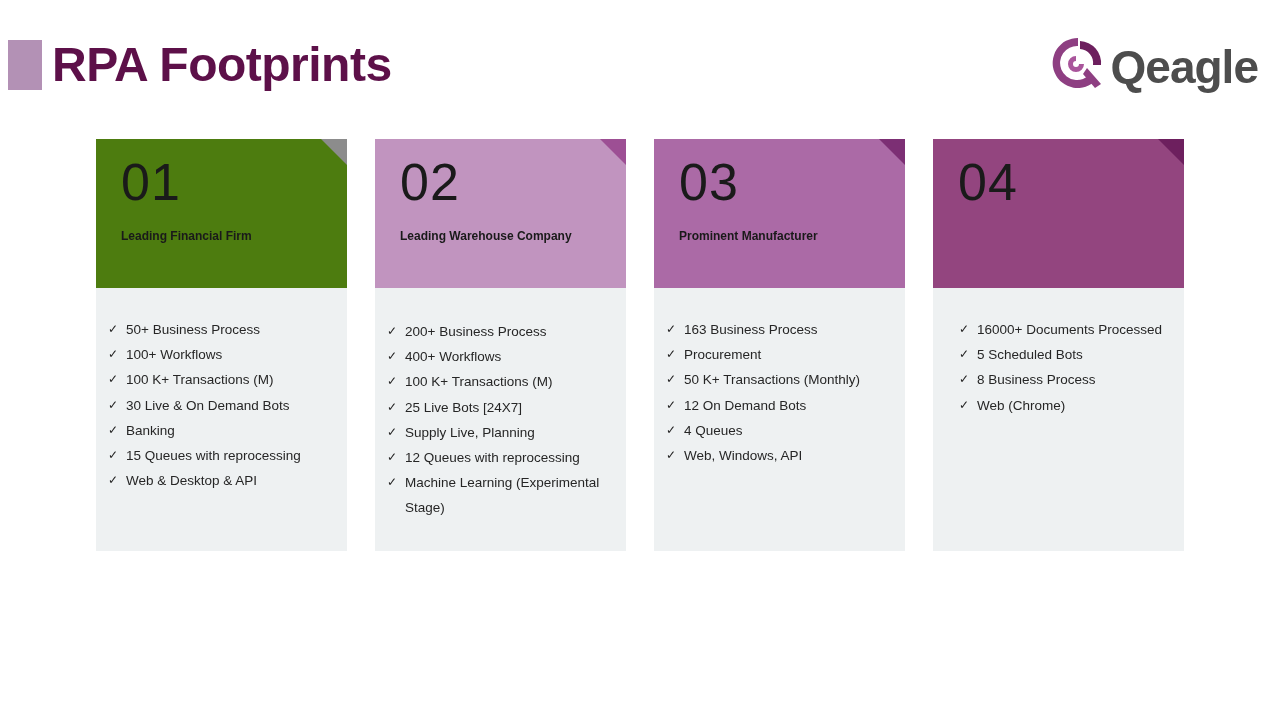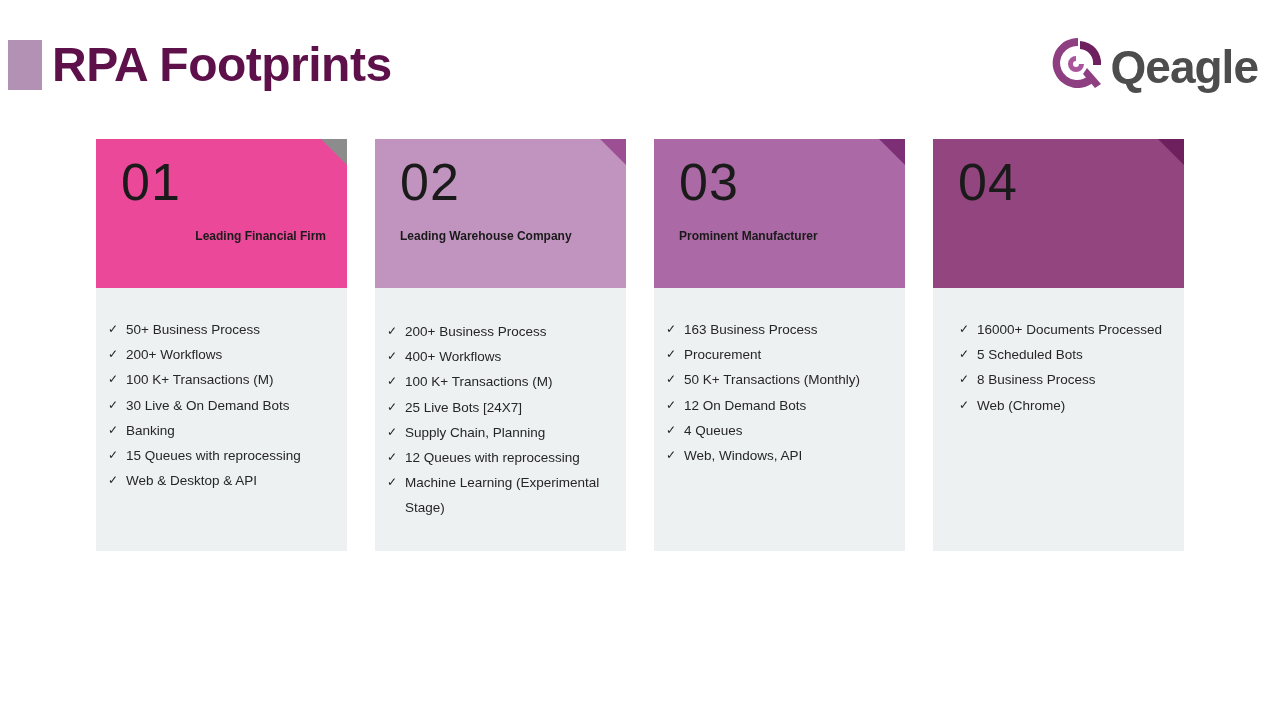--- a/index.html
+++ b/index.html
@@ -166,49 +166,49 @@
       </svg>
     </div>
     <div class="logo-text">Qeagle</div>
   </div>
 </div>
 
 <div class="cards">
 
   <div class="card" style="left:0px;">
     <div class="card-body"></div>
-    <div class="card-head" style="background:#ec4899;text-align:right;">
+    <div class="card-head" style="background:#4d7c0f;">
       <div class="card-fold" style="border-top:26px solid #8c8c8c; border-left:26px solid transparent;"></div>
       <div class="card-number">01</div>
       <div class="card-subtitle">Leading Financial Firm</div>
     </div>
     <ul class="card-list">
       <li><span class="tick">✓</span><span>50+ Business Process</span></li>
-      <li><span class="tick">✓</span><span>200+ Workflows</span></li>
+      <li><span class="tick">✓</span><span>100+ Workflows</span></li>
       <li><span class="tick">✓</span><span>100 K+ Transactions (M)</span></li>
       <li><span class="tick">✓</span><span>30 Live &amp; On Demand Bots</span></li>
       <li><span class="tick">✓</span><span>Banking</span></li>
       <li><span class="tick">✓</span><span>15 Queues with reprocessing</span></li>
       <li><span class="tick">✓</span><span>Web &amp; Desktop &amp; API</span></li>
     </ul>
   </div>
 
   <div class="card" style="left:279px;">
     <div class="card-body"></div>
     <div class="card-head" style="background:#c194bf;">
       <div class="card-fold" style="border-top:26px solid #9d4f94; border-left:26px solid transparent;"></div>
       <div class="card-number">02</div>
       <div class="card-subtitle">Leading Warehouse Company</div>
     </div>
     <ul class="card-list" style="top:180px;">
       <li><span class="tick">✓</span><span>200+ Business Process</span></li>
       <li><span class="tick">✓</span><span>400+ Workflows</span></li>
       <li><span class="tick">✓</span><span>100 K+ Transactions (M)</span></li>
       <li><span class="tick">✓</span><span>25 Live Bots [24X7]</span></li>
-      <li><span class="tick">✓</span><span>Supply Chain, Planning</span></li>
+      <li><span class="tick">✓</span><span>Supply Live, Planning</span></li>
       <li><span class="tick">✓</span><span>12 Queues with reprocessing</span></li>
       <li><span class="tick">✓</span><span>Machine Learning (Experimental Stage)</span></li>
     </ul>
   </div>
 
   <div class="card" style="left:558px;border-radius:23px;">
     <div class="card-body"></div>
     <div class="card-head" style="background:#ab6aa6;">
       <div class="card-fold" style="border-top:26px solid #7c2f74; border-left:26px solid transparent;"></div>
       <div class="card-number">03</div>

